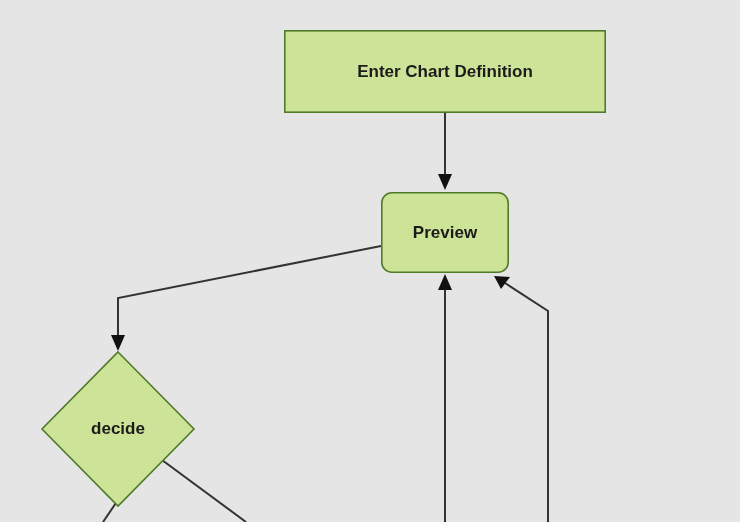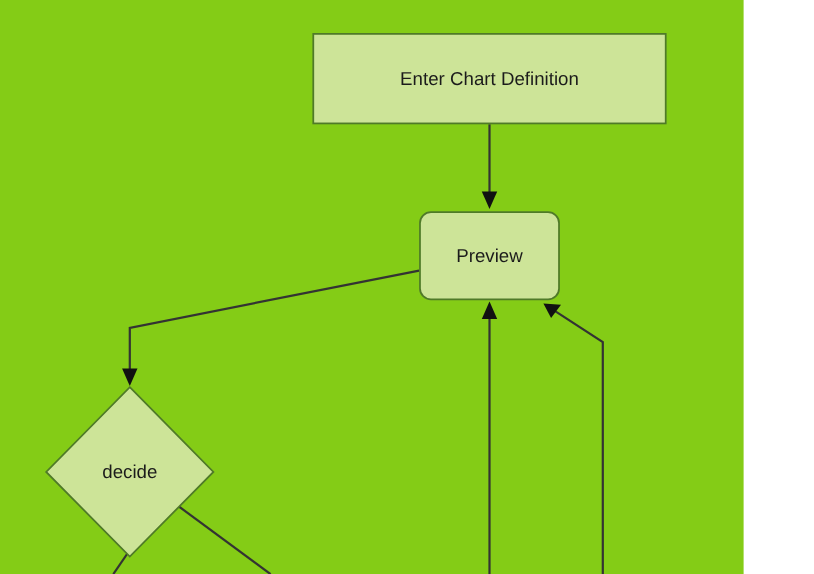--- a/index.html
+++ b/index.html
@@ -8,23 +8,24 @@
     background: #ffffff;
   }
   body {
     width: 740px;
     height: 522px;
     overflow: hidden;
     font-family: "Liberation Sans", "DejaVu Sans", sans-serif;
   }
   #diagram-root {
     position: relative;
-    width: 676px;
+    width: 740px;
     height: 522px;
-    background: #84cc16;
+    background: #e5e5e5;
+    font-weight: bold;
   }
   #flowchart-svg {
     position: absolute;
     top: 0;
     left: 0;
     width: 740px;
     height: 522px;
     display: block;
   }
   .node-shape {

